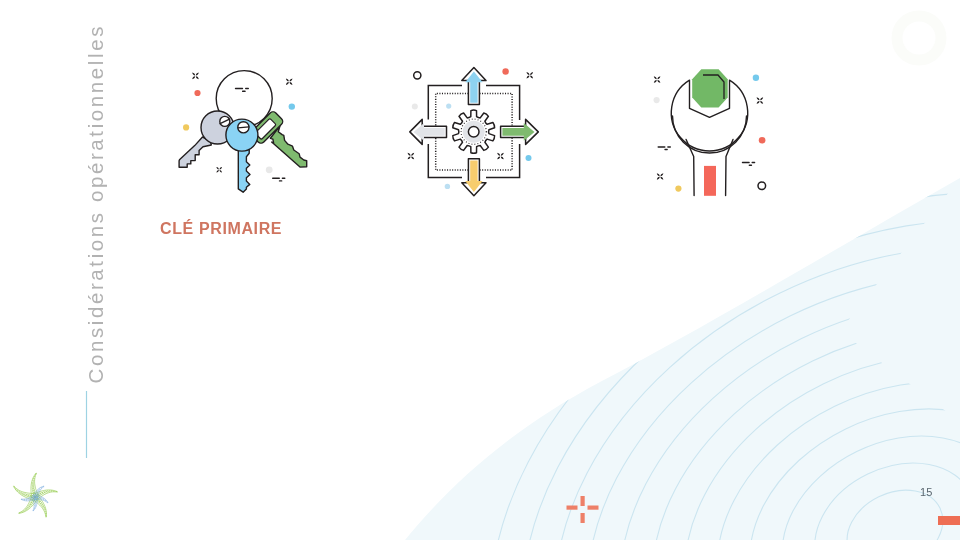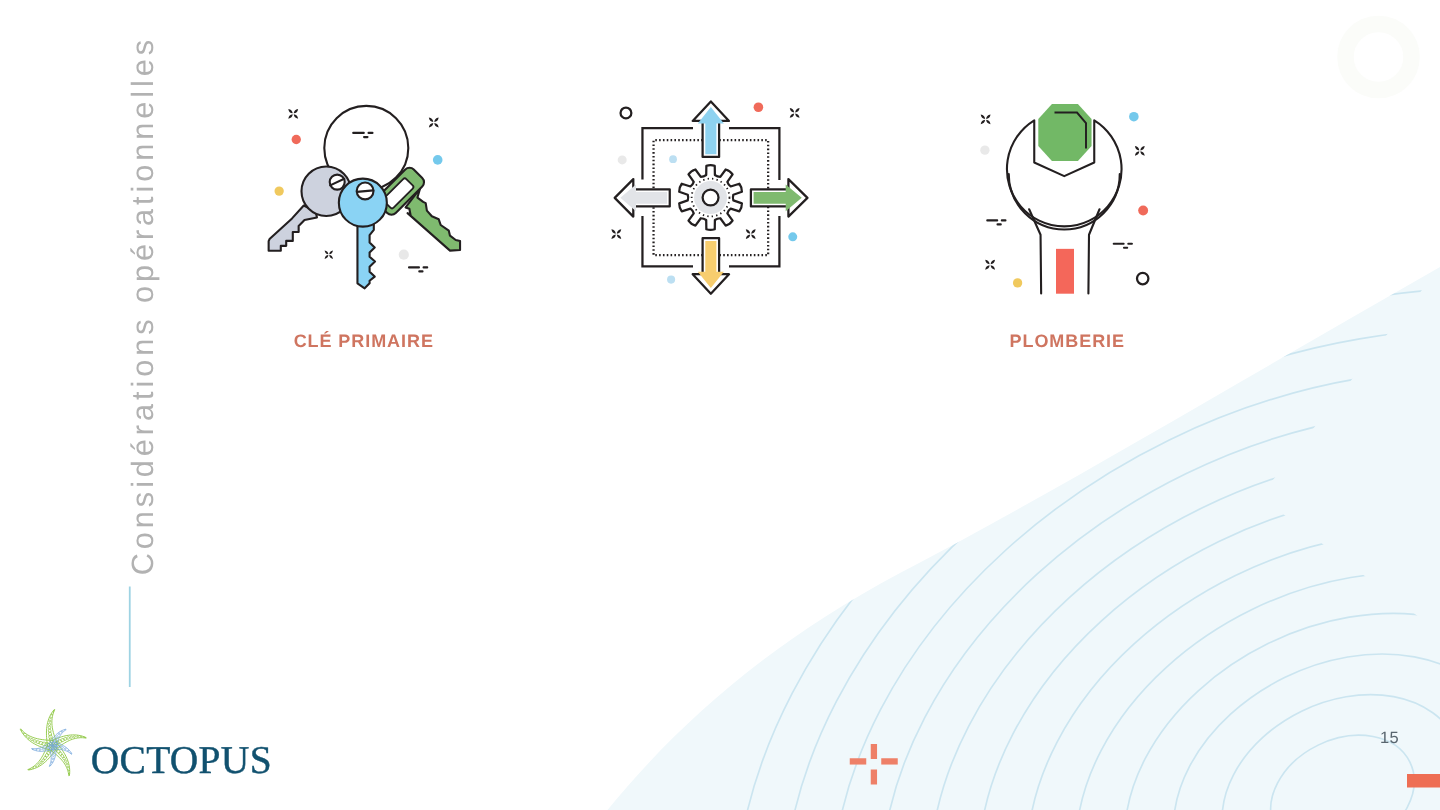--- a/index.html
+++ b/index.html
@@ -2,22 +2,22 @@
 <html><head>
 <meta charset="utf-8">
 <style>
   html,body{margin:0;padding:0;background:#ffffff;}
   body{width:960px;height:540px;overflow:hidden;font-family:"Liberation Sans",sans-serif;}
   #slide{position:relative;width:960px;height:540px;background:#ffffff;overflow:hidden;}
   .layer{position:absolute;left:0;top:0;width:960px;height:540px;}
   .icon{position:absolute;overflow:visible;}
   .vtitle{position:absolute;left:0;top:0;color:#b2b2b2;font-size:21.5px;white-space:nowrap;
           transform-origin:0 0;}
-  .cap{position:absolute;color:#cf7560;font-size:12px;font-weight:bold;letter-spacing:0.62px;
-       text-align:center;white-space:nowrap;}
+  .cap{position:absolute;color:#cf7560;font-size:16px;font-weight:bold;letter-spacing:0.62px;
+       white-space:nowrap;}
   .pagenum{position:absolute;color:#59666f;font-size:9px;letter-spacing:0.2px;}
   .logoword{position:absolute;white-space:nowrap;color:#11516f;font-variant:small-caps;
             font-family:"Liberation Serif",serif;-webkit-text-stroke:0.3px #11516f;}
 </style>
 </head>
 <body>
 
 <div id="slide">
 
 <svg class="layer" viewBox="0 0 960 540">
@@ -280,19 +280,17 @@
       <ellipse cx="24.09" cy="26.88" rx="1.19" ry="0.93" fill="none" stroke="#74a6dc" stroke-width="0.42" transform="rotate(155.4 24.09 26.88)"></ellipse>
       <ellipse cx="22.02" cy="27.73" rx="1.00" ry="0.78" fill="none" stroke="#74a6dc" stroke-width="0.42" transform="rotate(156.5 22.02 27.73)"></ellipse>
       <ellipse cx="19.88" cy="28.41" rx="0.81" ry="0.63" fill="none" stroke="#74a6dc" stroke-width="0.42" transform="rotate(158.5 19.88 28.41)"></ellipse>
       <ellipse cx="17.64" cy="28.82" rx="0.62" ry="0.48" fill="none" stroke="#74a6dc" stroke-width="0.42" transform="rotate(161.4 17.64 28.82)"></ellipse>
       <ellipse cx="15.32" cy="28.86" rx="0.41" ry="0.32" fill="none" stroke="#74a6dc" stroke-width="0.42" transform="rotate(165.0 15.32 28.86)"></ellipse>
       <ellipse cx="12.92" cy="28.43" rx="0.18" ry="0.14" fill="none" stroke="#74a6dc" stroke-width="0.42" transform="rotate(169.5 12.92 28.43)"></ellipse>
     </svg>
 <div class="vtitle" style="transform:rotate(-90deg) translate(-383.5px,0);left:84px;top:0;font-size:20.5px;letter-spacing:2.6px;">Considérations opérationnelles</div>
 
 <div class="cap" style="left:160px;top:220px;width:165px;">CLÉ PRIMAIRE</div>
-<div class="cap" style="left:629px;top:220px;width:165px;">PLOMBERIE</div>
-
-<div class="logoword" style="left:60.5px;top:492px;font-size:26.3px;letter-spacing:0.2px;">OCTOPUS</div>
+
 
 <div class="pagenum" style="left:920px;top:486px;font-size:11px;">15</div>
 
 </div>
 
 </body></html>

